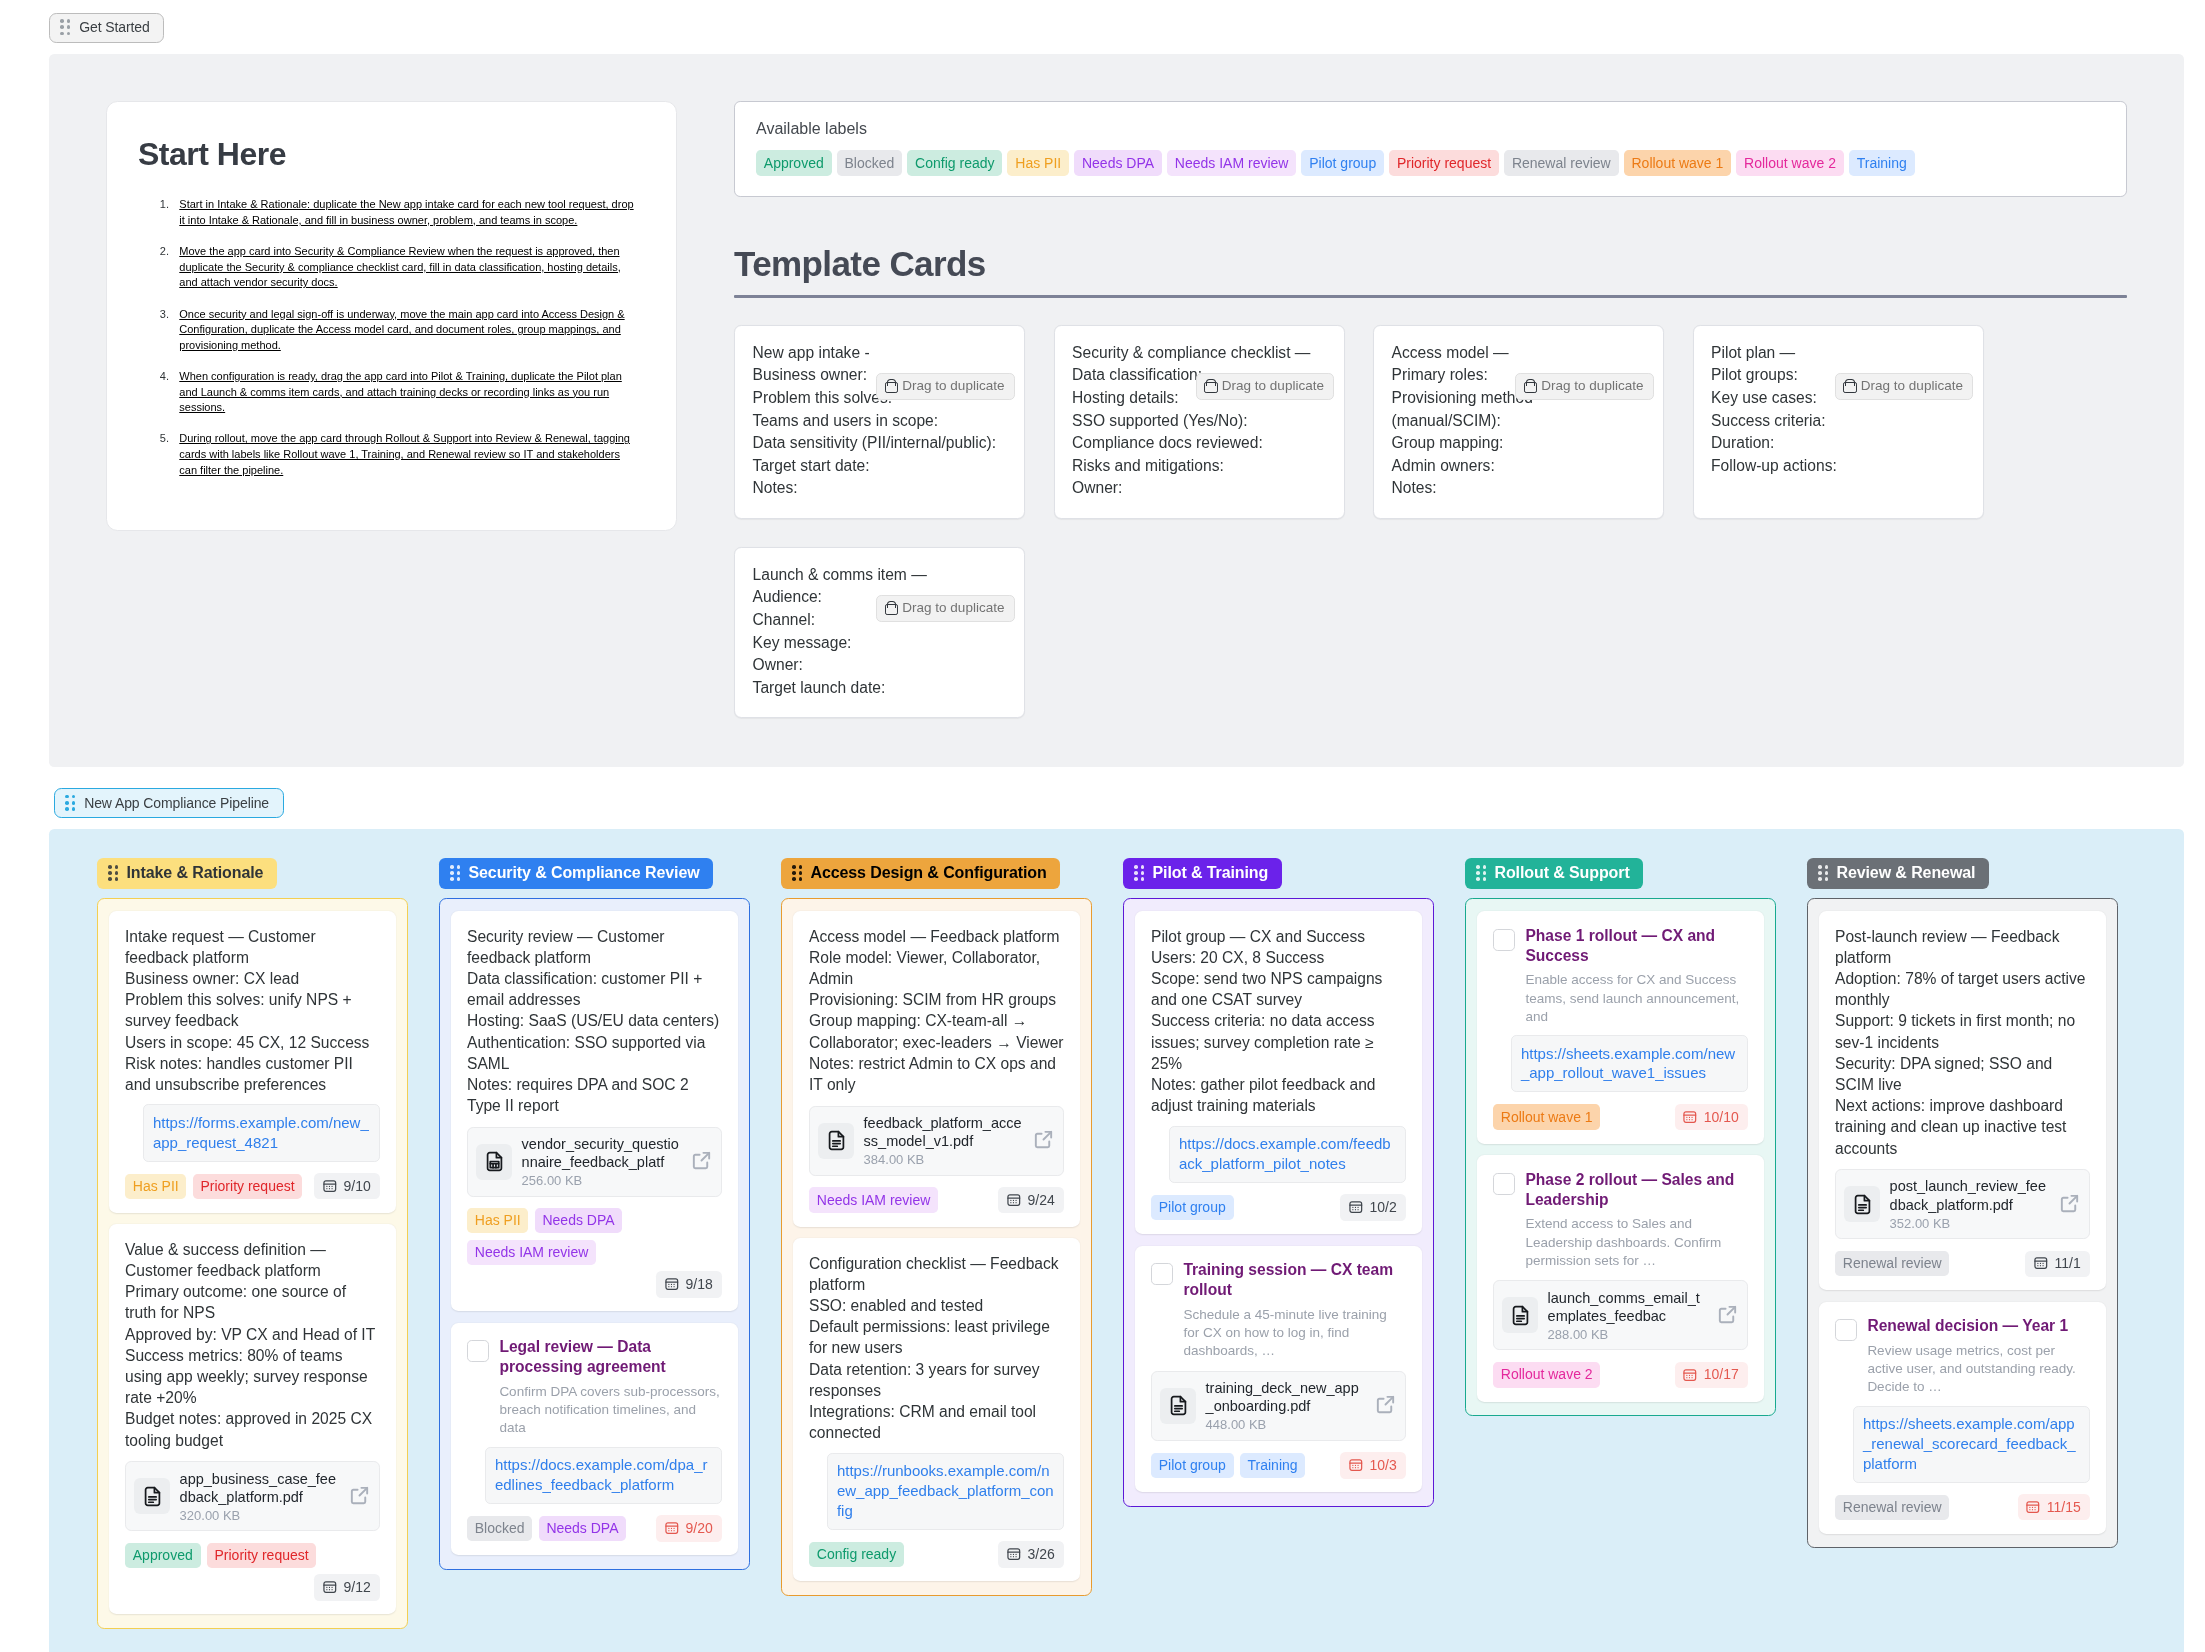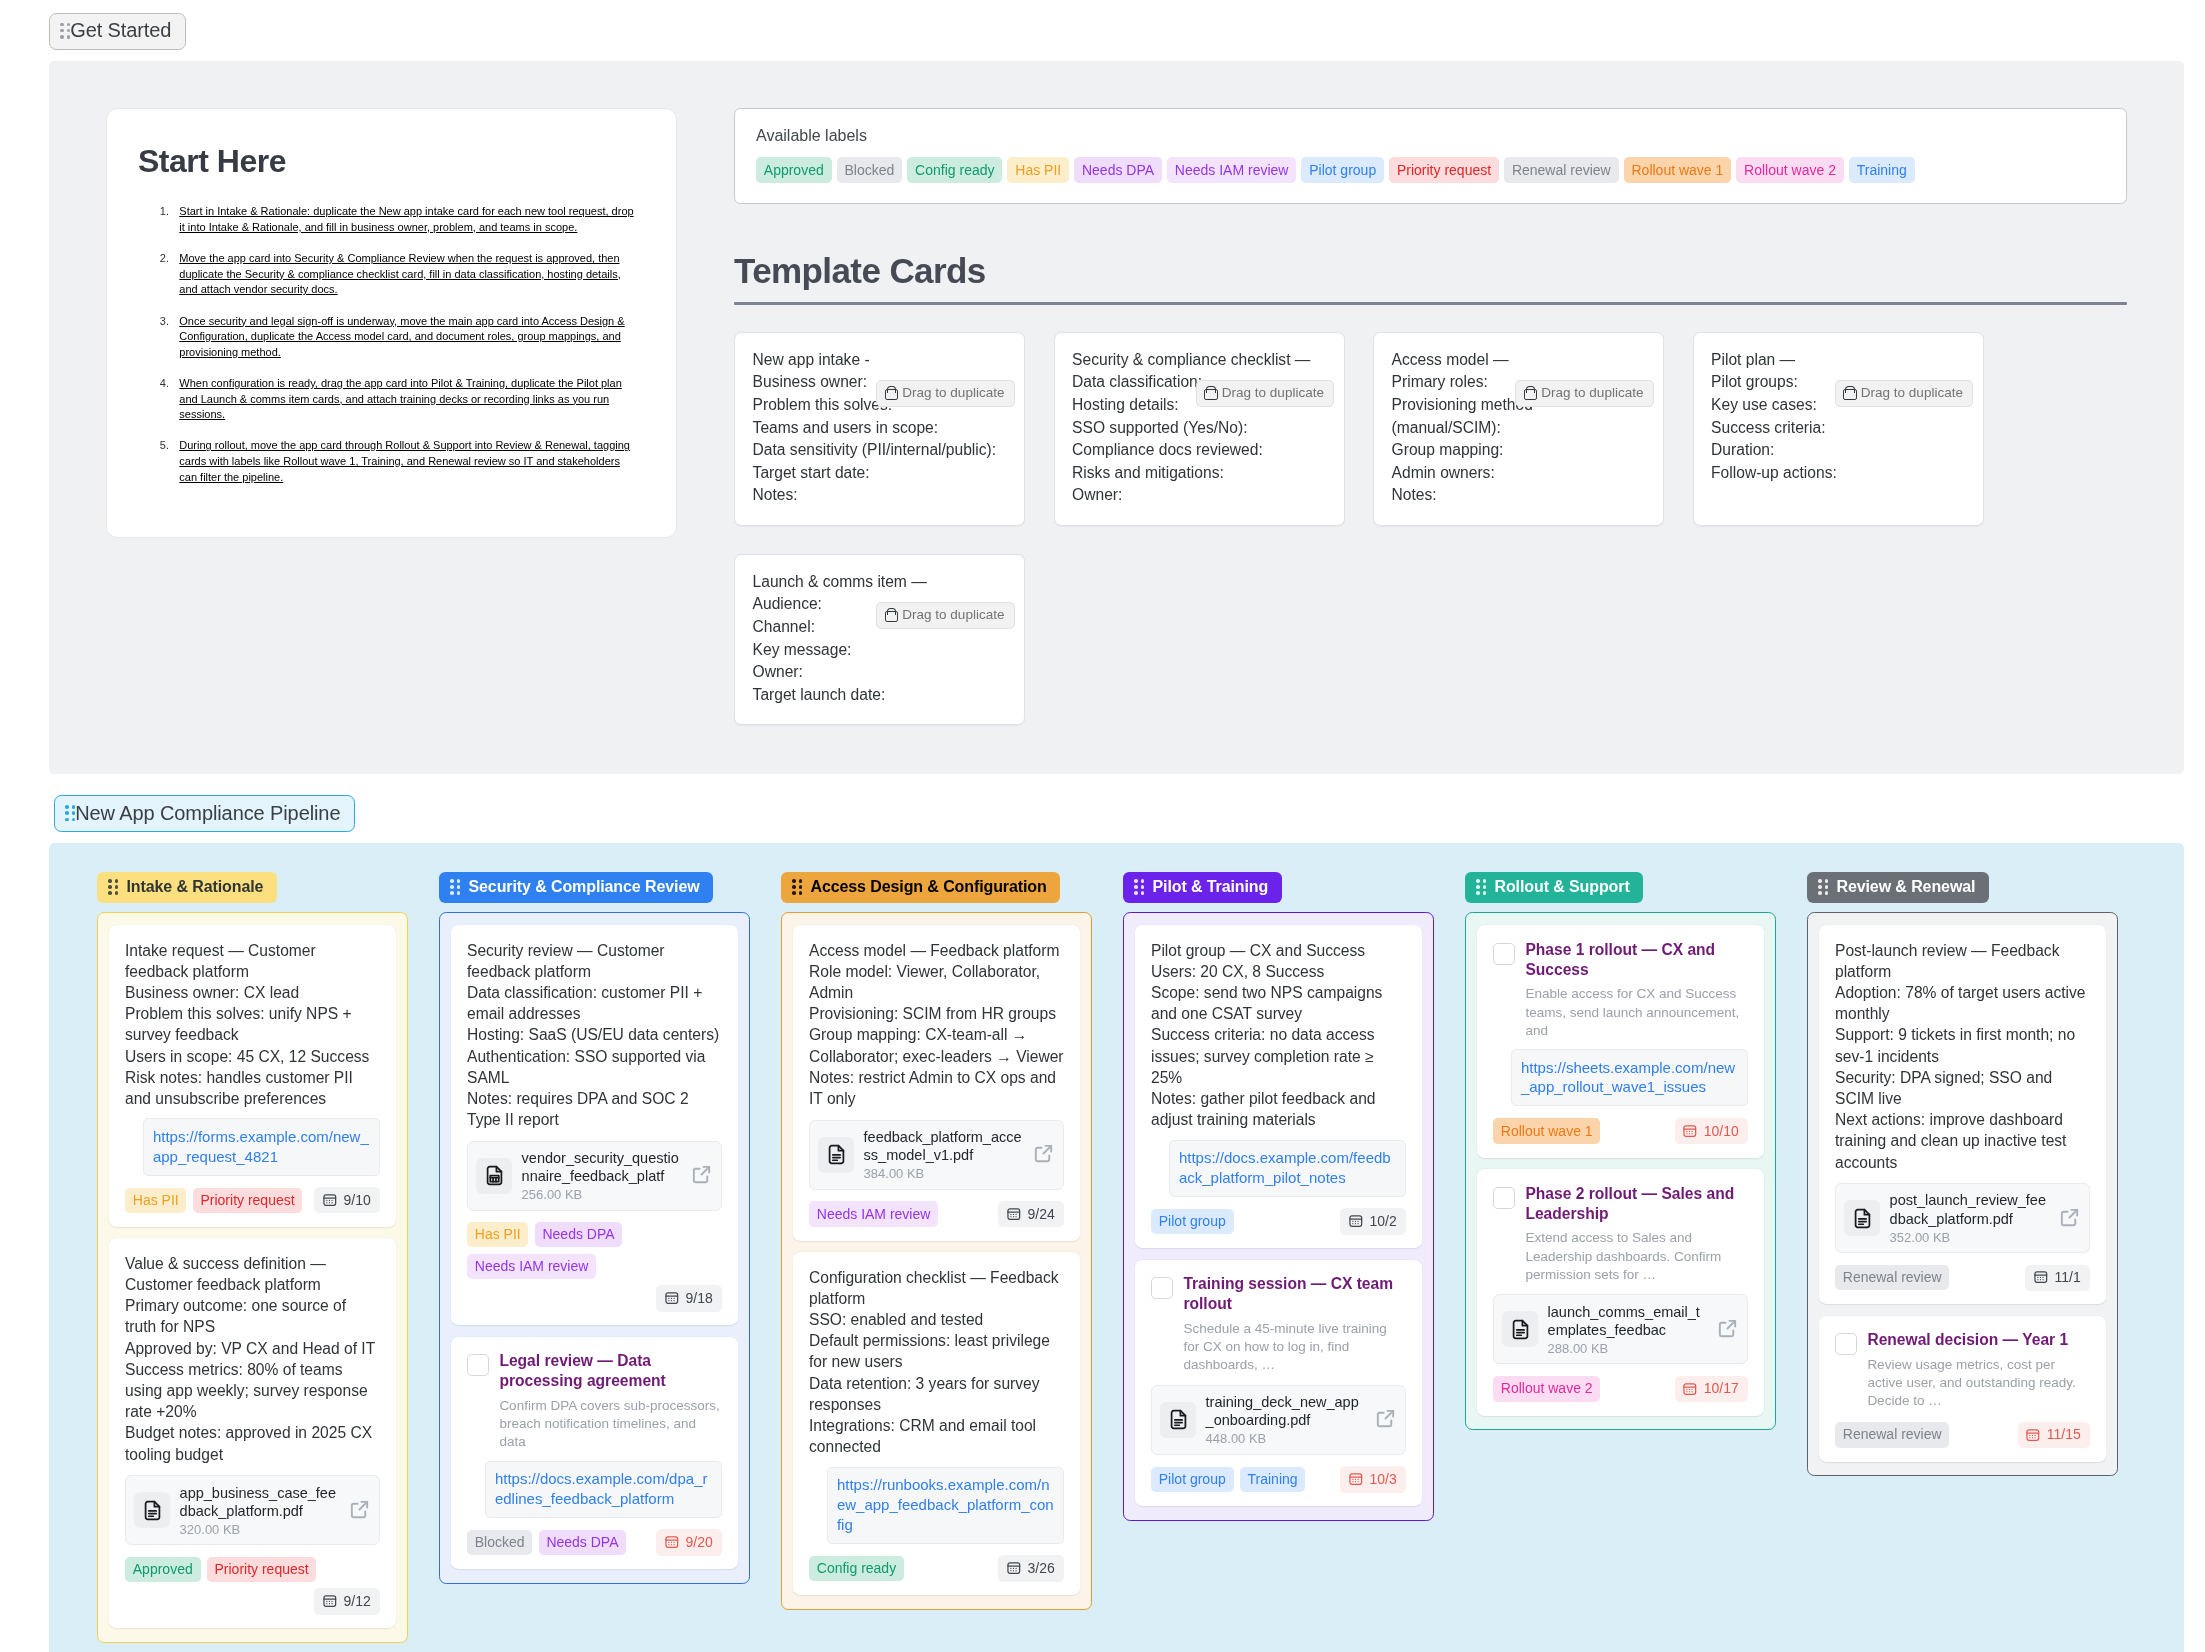--- a/index.html
+++ b/index.html
@@ -8,24 +8,24 @@
     background: #ffffff;
     font-family: "Liberation Sans", sans-serif;
     color: #2f3437;
     -webkit-font-smoothing: antialiased;
   }
   body { padding: 0 0 42px 0; }
 
   
   .tab-row { padding: 12.5px 0 0 49px; }
   .drag-tab {
-    display: inline-flex; align-items: center; gap: 0;
+    display: inline-flex; align-items: center; gap: 9px;
     border: 1px solid #bcbcbc; border-radius: 7.3px;
     background: #f3f3f3; padding: 5.7px 13.5px 6.7px 10.4px;
-    font-size: 20px; color: #3a3f43; letter-spacing: -0.1px;
+    font-size: 14px; color: #3a3f43; letter-spacing: -0.1px;
   }
   .drag-tab.active { border-color: #2aa9e0; background: #e3f4fc; }
   .grip { display: inline-grid; grid-template-columns: 3.6px 3.6px; gap: 2.6px; }
   .grip i { width: 3.6px; height: 3.6px; border-radius: 50%; background: #9aa0a6; display: block; }
   .drag-tab.active .grip i { background: #2aa9e0; }
 
   
   .gs-panel {
     margin: 11.4px 21px 0 49px;
     background: #f0f1f3;
@@ -695,20 +695,23 @@
           </div>
         </div>
         <div class="card">
           <div class="task-head">
       <span class="cbox"></span>
       <span>
         <span class="task-title">Renewal decision — Year 1</span>
         <div class="task-desc">Review usage metrics, cost per active user, and outstanding ready. Decide to …</div>
       </span>
     </div>
+          <div class="linkbox">
+      <a href="#">https://sheets.example.com/app_renewal_scorecard_feedback_platform</a>
+          </div>
           <div class="card-foot">
     <span class="foot-chips">
               <span class="chip" style="background:#e8e9ec;color:#7d838d">Renewal review</span>
             </span>
     <span class="date-pill due">
       <svg class="cal" viewBox="0 0 24 24" fill="none" stroke="#e4584f" stroke-width="1.9" stroke-linecap="round">
 <rect x="3" y="4.5" width="18" height="16" rx="3"></rect>
                 <path d="M3 9.5h18"></path>
 <path d="M7.5 13h.01M11.5 13h.01M15.5 13h.01M7.5 16.5h.01M11.5 16.5h.01M15.5 16.5h.01"></path>
               </svg>

